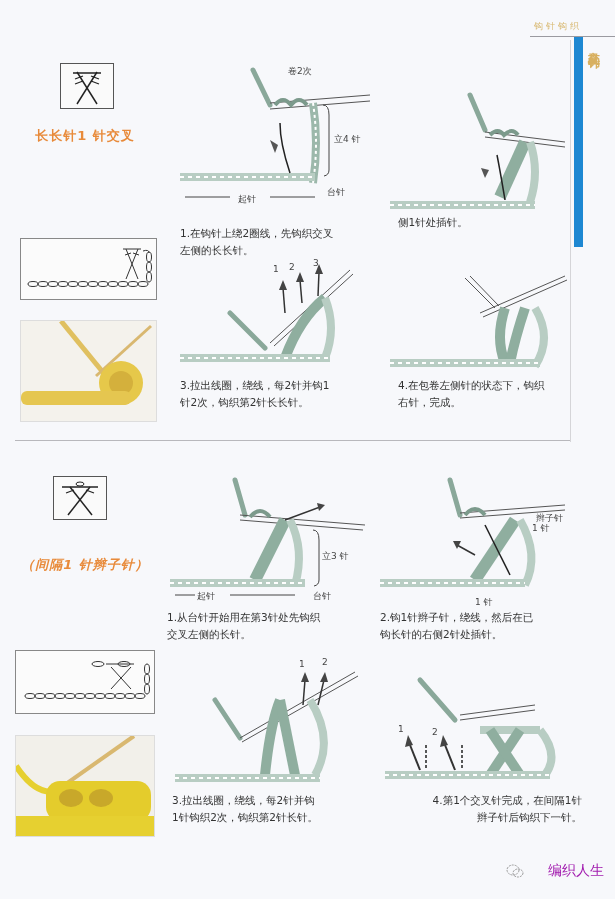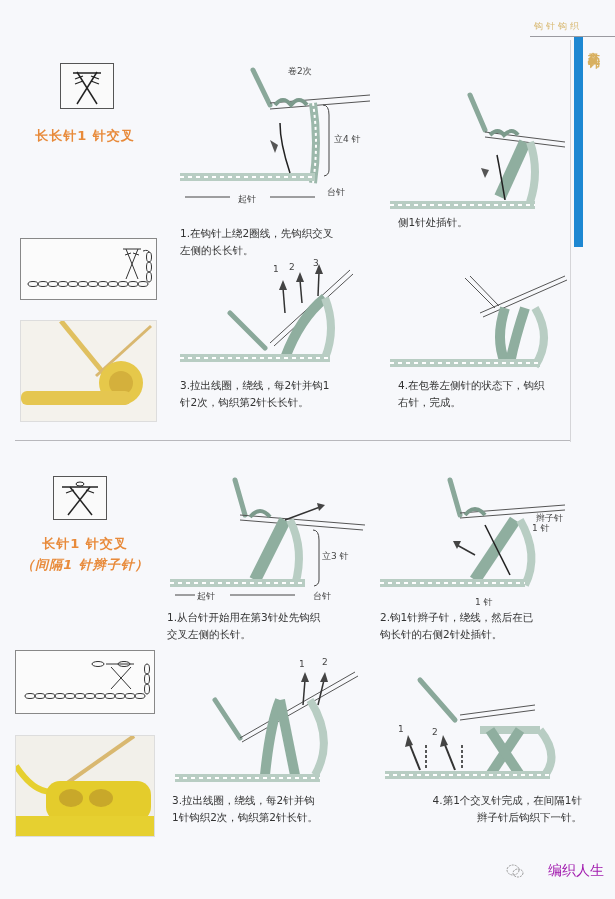--- a/index.html
+++ b/index.html
@@ -195,21 +195,20 @@
   <div class="symbol-box" style="left:53px;top:476px;width:52px;height:42px;">
     <svg width="52" height="42" viewBox="0 0 52 42">
       <line x1="16" y1="10" x2="38" y2="38" stroke="#222" stroke-width="1.5"></line>
       <line x1="36" y1="10" x2="14" y2="38" stroke="#222" stroke-width="1.5"></line>
       <line x1="8" y1="10" x2="44" y2="10" stroke="#222" stroke-width="1.5"></line>
       <ellipse cx="26" cy="7" rx="4" ry="2" fill="none" stroke="#222" stroke-width="1"></ellipse>
       <line x1="12" y1="16" x2="20" y2="13" stroke="#222" stroke-width="1.2"></line>
       <line x1="32" y1="13" x2="40" y2="16" stroke="#222" stroke-width="1.2"></line>
     </svg>
   </div>
-  <div class="title-orange" style="left:15px;top:535px;width:140px;">长针1 针交叉</div>
   <div class="title-orange" style="left:10px;top:556px;width:150px;font-style:italic;">（间隔1 针辫子针）</div>
 
   <div class="chart-box" style="left:15px;top:650px;width:138px;height:62px;">
     <svg width="138" height="62" viewBox="0 0 138 62">
       <g fill="none" stroke="#333" stroke-width="1">
         <ellipse cx="14" cy="45" rx="5" ry="2.5"></ellipse>
           <ellipse cx="24" cy="45" rx="5" ry="2.5"></ellipse>
           <ellipse cx="34" cy="45" rx="5" ry="2.5"></ellipse>
         <ellipse cx="44" cy="45" rx="5" ry="2.5"></ellipse>
           <ellipse cx="54" cy="45" rx="5" ry="2.5"></ellipse>

